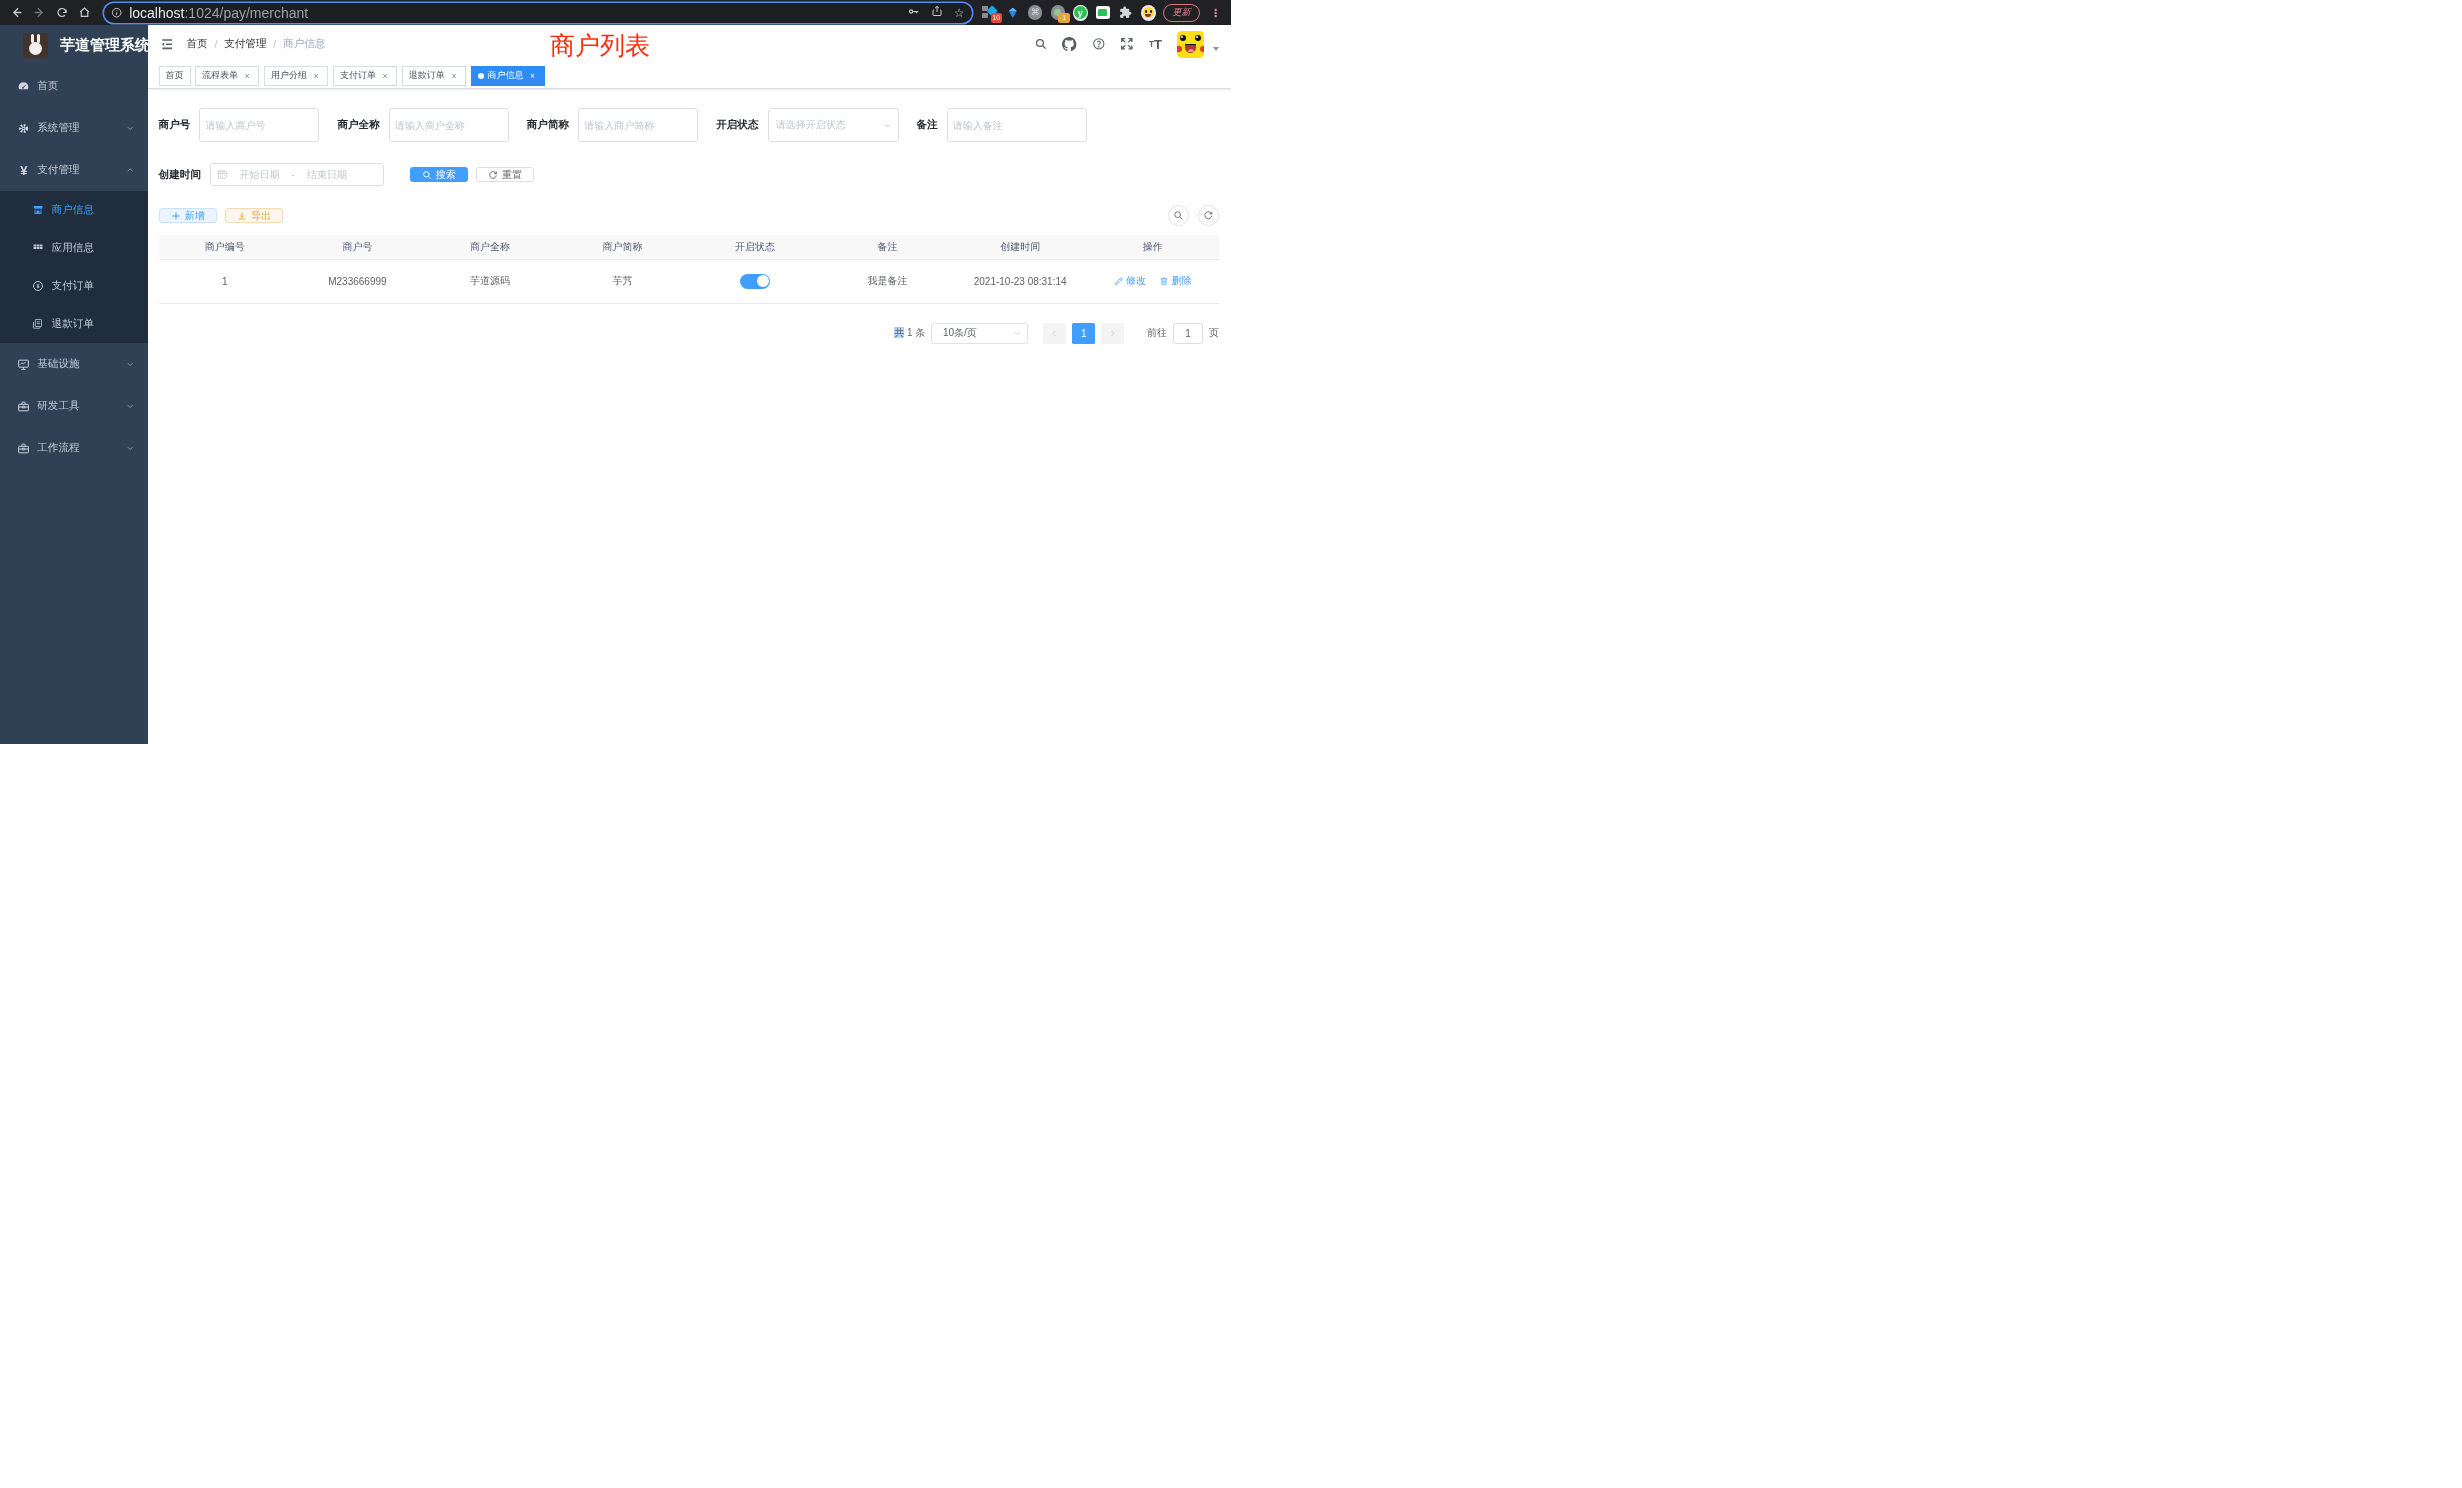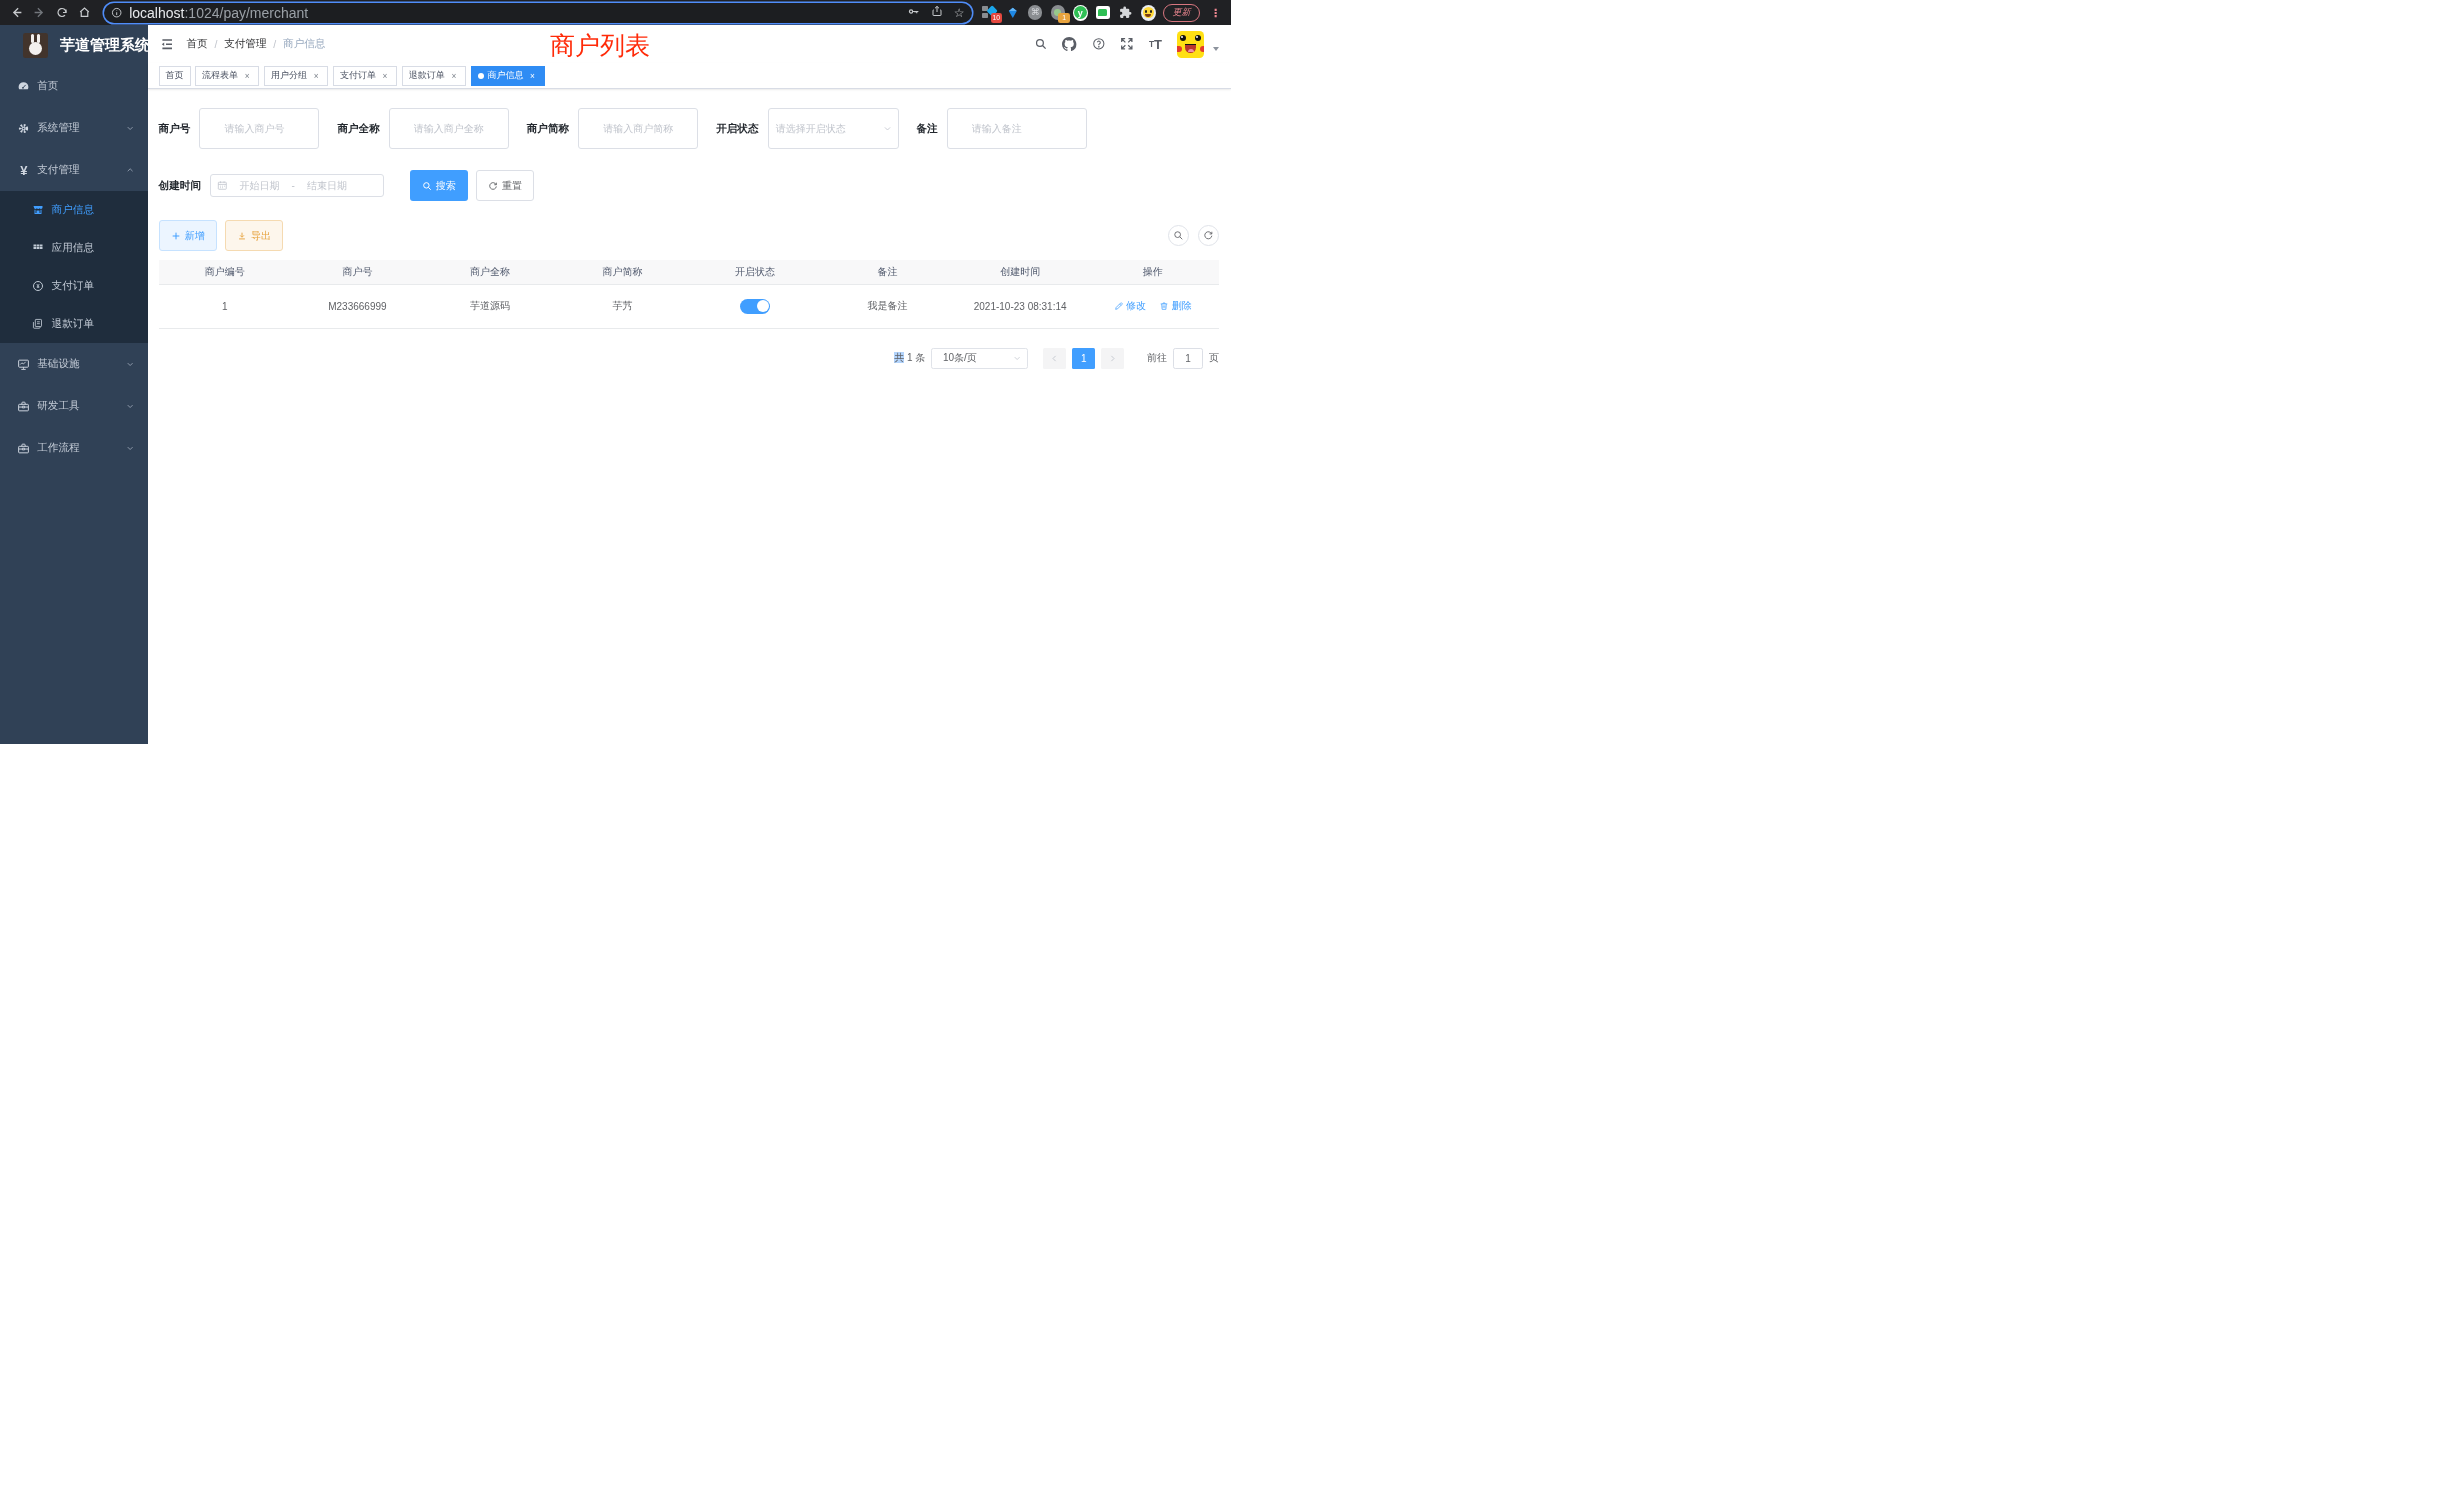--- a/index.html
+++ b/index.html
@@ -88,34 +88,34 @@
   .tag.active { background:#2f8cf4; border-color:#2f8cf4; color:#fff; }
   .tag.active .dot { width:6px; height:6px; border-radius:50%; background:#fff; }
   .tag.active .x { color:#fff; }
 
   
   .content { flex:1; padding:19px 12px 0 10.6px; }
   .filter-row { display:flex; align-items:center; margin-bottom:21px; }
   .filter-row.r2 { margin-bottom:19px; }
   .f-label { font-size:10.6px; font-weight:700; color:#24292f; margin-right:9px; white-space:nowrap; }
   .f-group { display:flex; align-items:center; margin-right:18px; }
-  .el-input { height:41px; border:0.8px solid #dcdfe6; border-radius:3px; font-size:10px; color:#606266;
-    padding:0 24px; outline:none; background:#fff; }
+  .el-input { height:34px; border:0.8px solid #dcdfe6; border-radius:3px; font-size:10px; color:#606266;
+    padding:0 5px; outline:none; background:#fff; }
   .el-input::placeholder { color:#c0c4cc; }
   .w158 { width:120px; } .w173 { width:131px; } .w185 { width:140px; }
   .el-select { position:relative; display:flex; align-items:center; }
   .el-select .ph { position:absolute; left:8.3px; font-size:10px; color:#c0c4cc; pointer-events:none; }
   .el-select .sel-chev { position:absolute; right:6.8px; color:#c0c4cc; display:flex; }
   .date-range { width:174px; height:23px; border:0.8px solid #dcdfe6; border-radius:3px; display:flex;
     align-items:center; padding:0 6px; gap:3px; }
   .date-range input { border:none; outline:none; width:58px; font-size:10px; color:#606266; text-align:center; }
   .date-range input::placeholder { color:#c0c4cc; }
   .date-range .dash { color:#c0c4cc; font-size:10px; }
   .cal-ic { color:#c0c4cc; display:flex; flex:none; }
-  .btn { height:31px; border-radius:3px; font-size:10px; display:inline-flex; align-items:center;
+  .btn { height:15px; border-radius:3px; font-size:10px; display:inline-flex; align-items:center;
     justify-content:center; gap:3.8px; padding:0 11.4px; cursor:pointer; border:0.8px solid transparent; white-space:nowrap; }
   .btn-primary { background:#409EFF; color:#fff; margin-left:7.6px; }
   .btn-default { background:#fff; border-color:#dcdfe6; color:#606266; margin-left:7.6px; }
   .btn-plain-primary { background:#ecf5ff; border-color:#c6e2ff; color:#409EFF; }
   .btn-plain-warning { background:#fdf6ec; border-color:#f5dab1; color:#e6a23c; margin-left:7.6px; }
   .toolbar { display:flex; align-items:center; margin-bottom:9px; }
   .toolbar-right { margin-left:auto; display:flex; gap:9px; }
   .circle-btn { width:21px; height:21px; border-radius:50%; border:0.8px solid #e0e3e9; background:#fff;
     color:#606266; display:flex; align-items:center; justify-content:center; cursor:pointer; }
 

